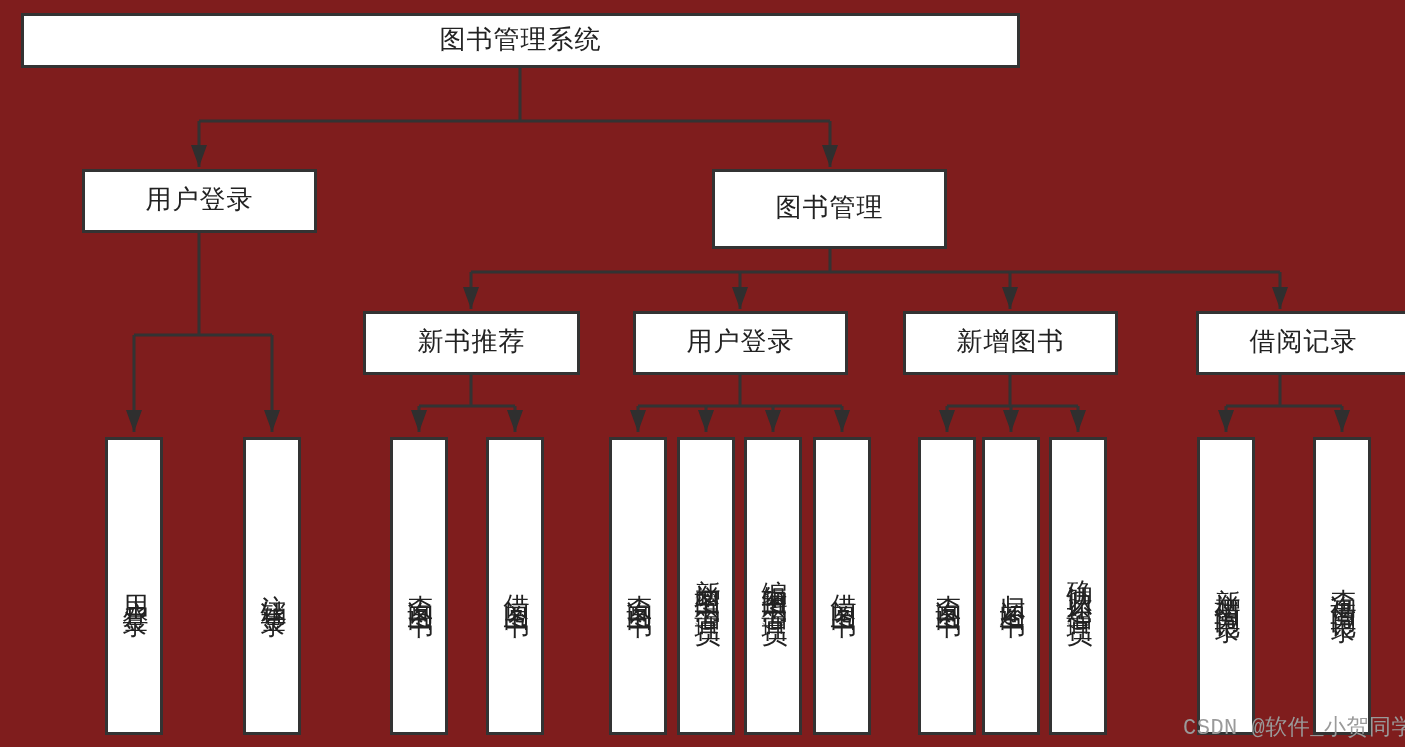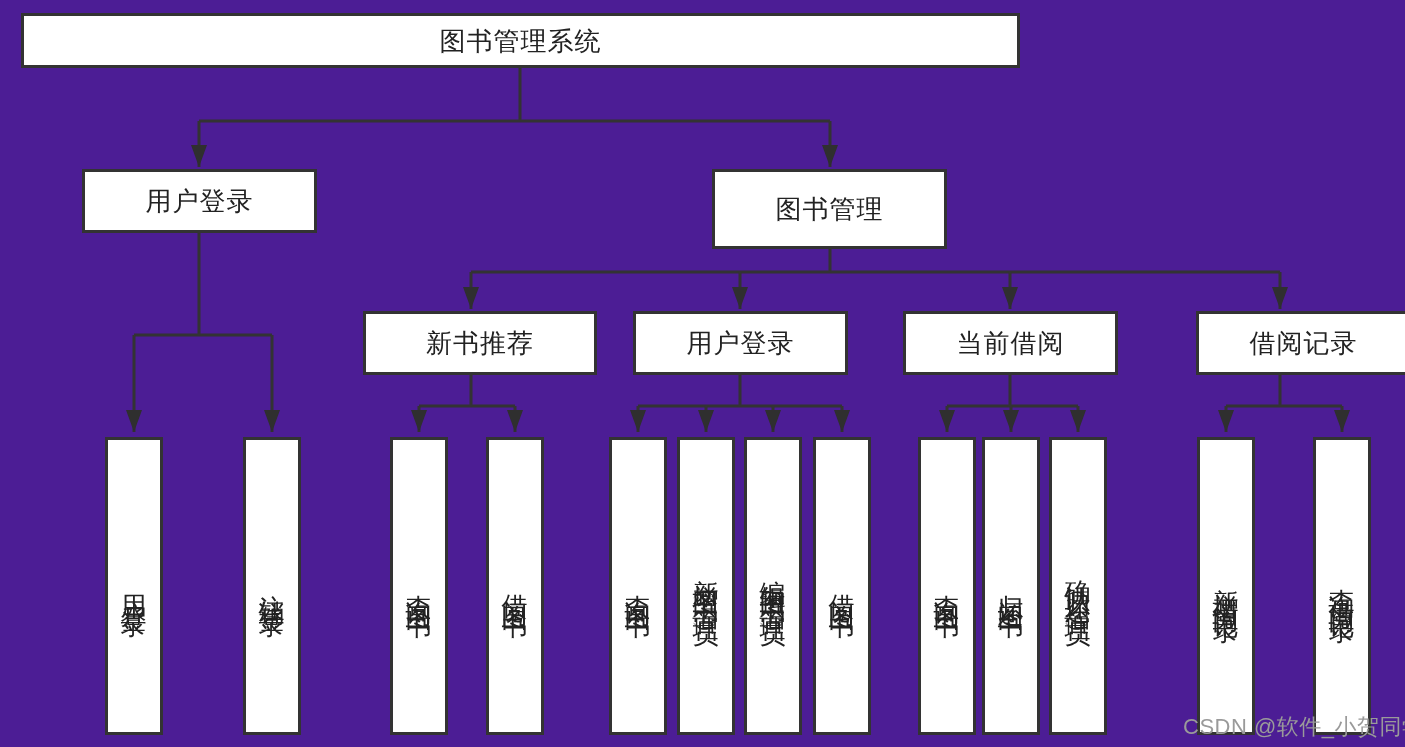--- a/index.html
+++ b/index.html
@@ -4,22 +4,22 @@
 <style>
   html, body {
     margin: 0;
     padding: 0;
     background: #ffffff;
   }
   .canvas {
     position: relative;
     width: 1405px;
     height: 747px;
-    background: #4c1d95;
-    font-family: Liberation Sans, sans-serif;
+    background: #7f1d1d;
+    font-family: Liberation Mono, monospace;
     color: #222222;
     overflow: hidden;
   }
   .connector-layer {
     position: absolute;
     left: 0;
     top: 0;
     width: 1405px;
     height: 747px;
     pointer-events: none;
@@ -104,23 +104,23 @@
       <path marker-end="url(#arrowhead)" d="M1226,406 V432"></path>
       <path marker-end="url(#arrowhead)" d="M1342,406 V432"></path>
     </g>
   </svg>
 
   <div class="node h" style="left:21px; top:13px; width:999px; height:55px;">图书管理系统</div>
 
   <div class="node h" style="left:82px; top:169px; width:235px; height:64px;">用户登录</div>
   <div class="node h" style="left:712px; top:169px; width:235px; height:80px;">图书管理</div>
 
-  <div class="node h" style="left:363px; top:311px; width:234px; height:64px;">新书推荐</div>
+  <div class="node h" style="left:363px; top:311px; width:217px; height:64px;">新书推荐</div>
   <div class="node h" style="left:633px; top:311px; width:215px; height:64px;">用户登录</div>
-  <div class="node h" style="left:903px; top:311px; width:215px; height:64px;">当前借阅</div>
+  <div class="node h" style="left:903px; top:311px; width:215px; height:64px;">新增图书</div>
   <div class="node h" style="left:1172px; top:311px; width:215px; height:64px;margin-left:24px;">借阅记录</div>
 
   <div class="node v" style="left:105px; top:437px; width:58px; height:298px;">用户登录</div>
   <div class="node v" style="left:243px; top:437px; width:58px; height:298px;">注销登录</div>
 
   <div class="node v" style="left:390px; top:437px; width:58px; height:298px;">查询图书</div>
   <div class="node v" style="left:486px; top:437px; width:58px; height:298px;">借阅图书</div>
 
   <div class="node v" style="left:609px; top:437px; width:58px; height:298px;">查询图书</div>
   <div class="node v" style="left:677px; top:437px; width:58px; height:298px;">新增图书（管理员）</div>

